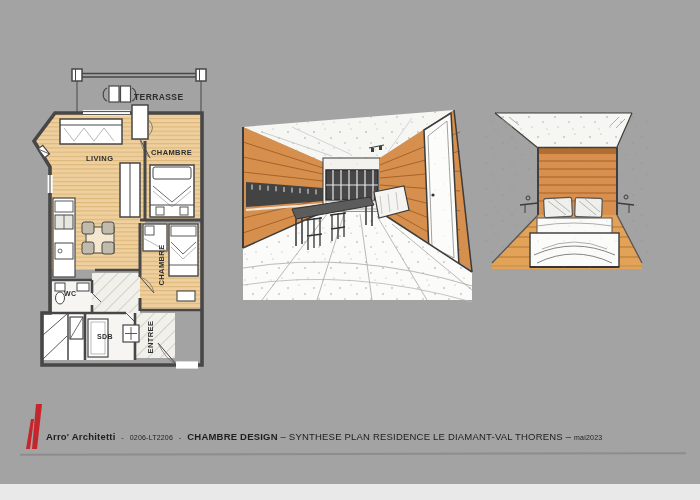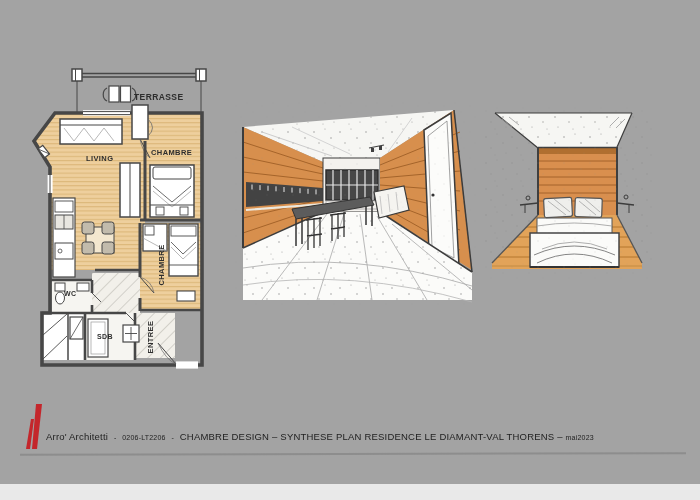--- a/index.html
+++ b/index.html
@@ -11,21 +11,21 @@
   .abs{position:absolute;}
   svg{display:block;}
   .plan-label{
     font-family:"Liberation Sans", sans-serif;
     fill:#2e2e2e;font-weight:700;letter-spacing:.4px;
   }
   .footer-text{
     position:absolute;left:46px;top:431px;width:640px;
     font-size:9.5px;color:#1e1e1e;white-space:nowrap;letter-spacing:.2px;
   }
-  .footer-text .bold{font-weight:400;}
+  .footer-text .bold{font-weight:700;}
   .footer-text .small{font-size:7px;}
   .footer-text .sep{font-size:7px;margin:0 3px;}
   .footer-rule{
     position:absolute;left:20px;top:453px;width:666px;height:1.6px;
     background:#8d8d8d;transform:rotate(-.15deg);
   }
 </style>
 </head>
 <body>
 

